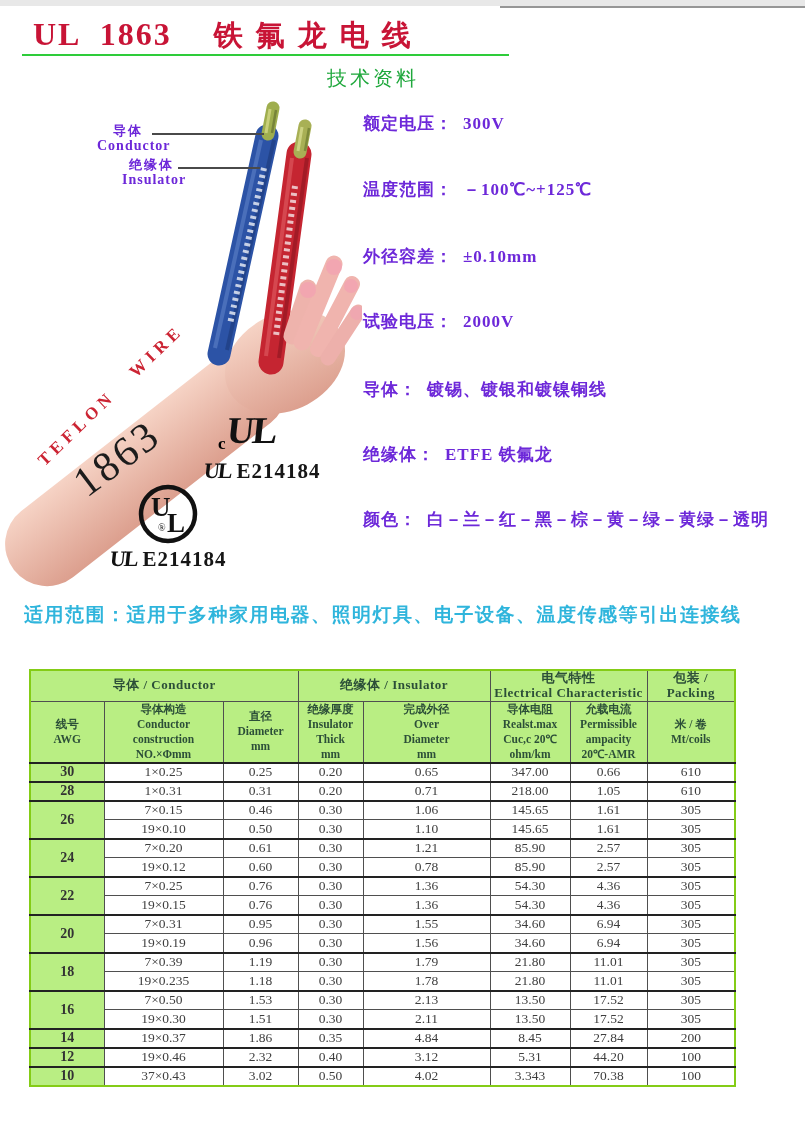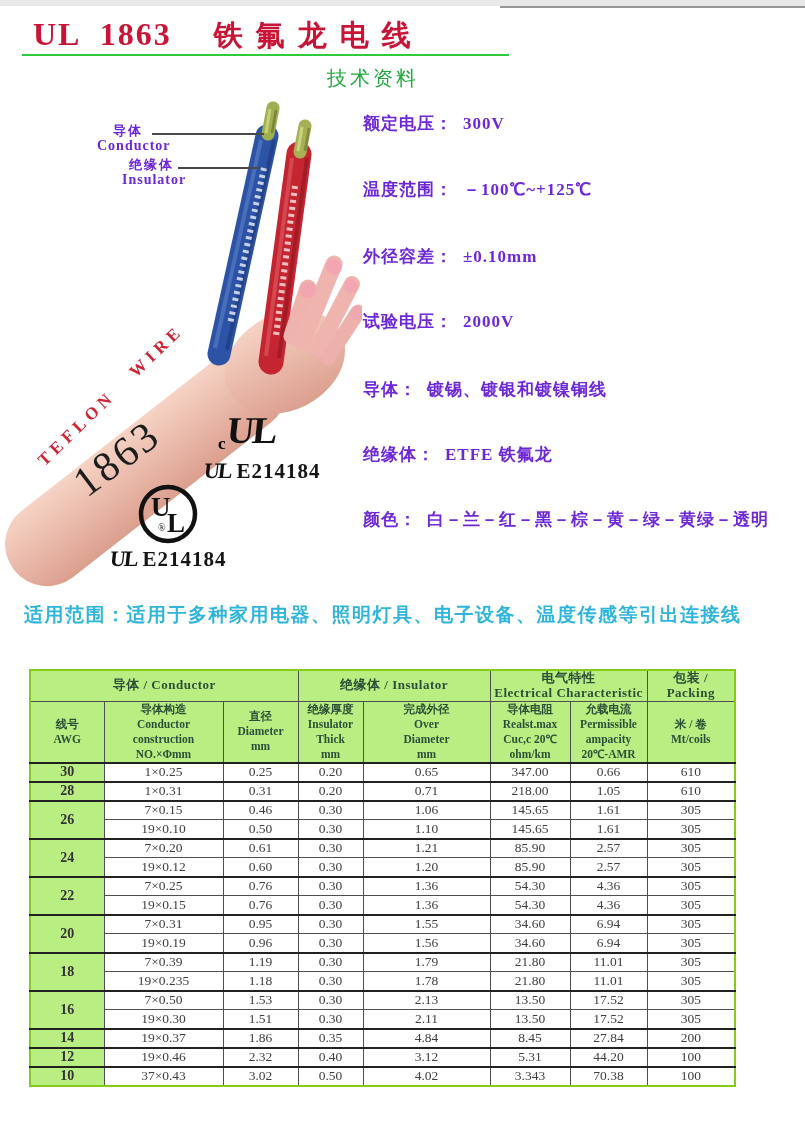--- a/index.html
+++ b/index.html
@@ -263,21 +263,21 @@
           <td>0.30</td>
           <td>1.21</td>
           <td>85.90</td>
           <td>2.57</td>
           <td>305</td>
         </tr>
         <tr>
           <td>19×0.12</td>
           <td>0.60</td>
           <td>0.30</td>
-          <td>1.20</td>
+          <td>0.78</td>
           <td>85.90</td>
           <td>2.57</td>
           <td>305</td>
         </tr>
         <tr class="gstart">
           <td rowspan="2" class="awg">22</td>
           <td>7×0.25</td>
           <td>0.76</td>
           <td>0.30</td>
           <td>1.36</td>

